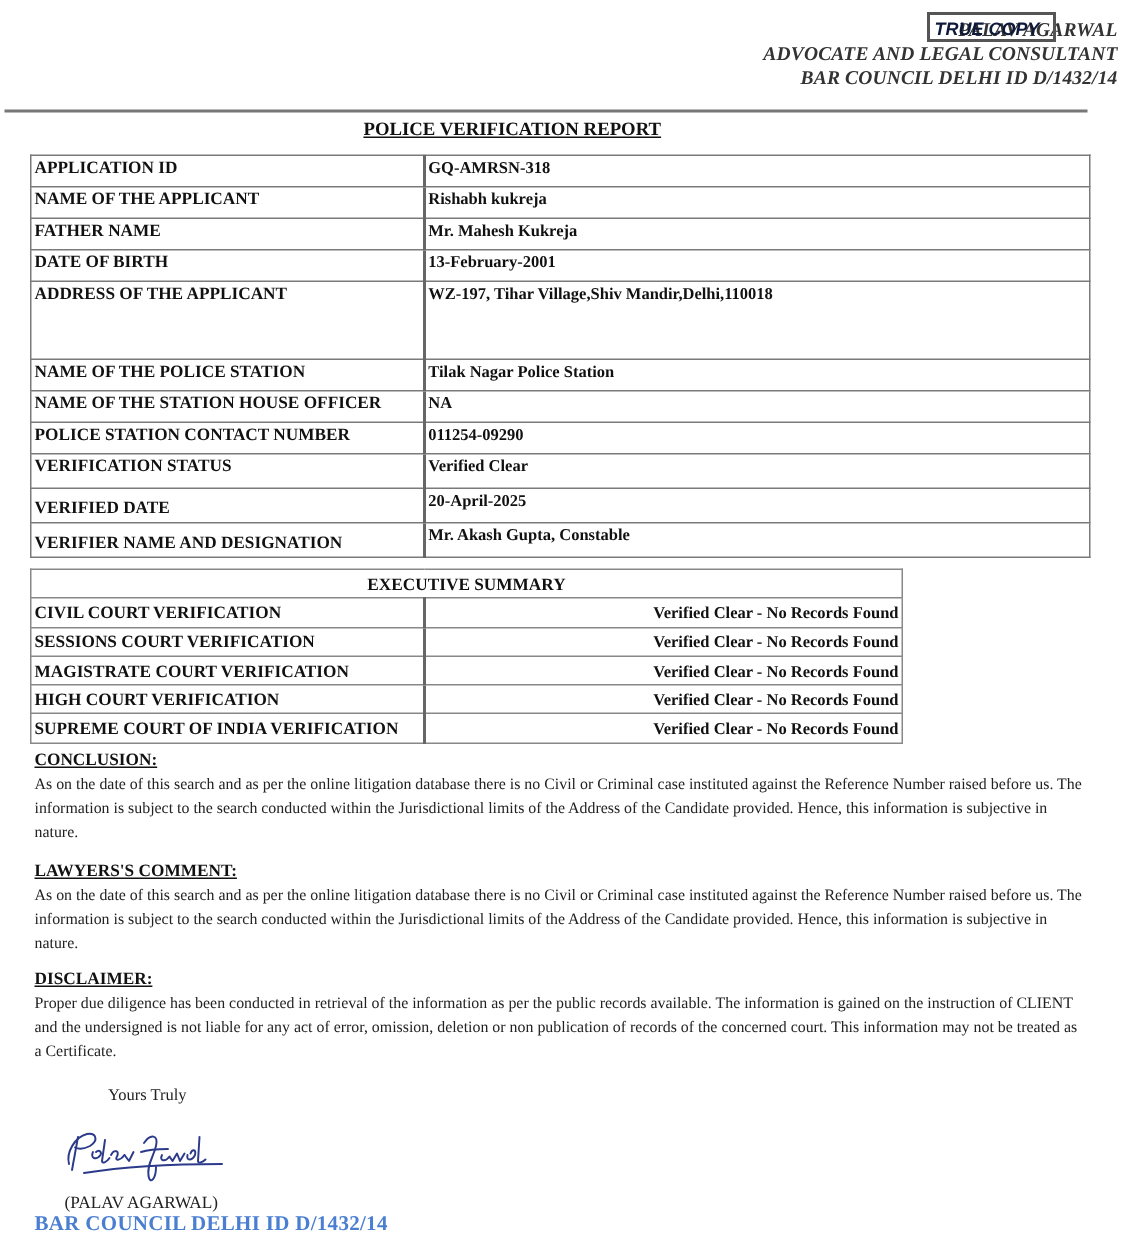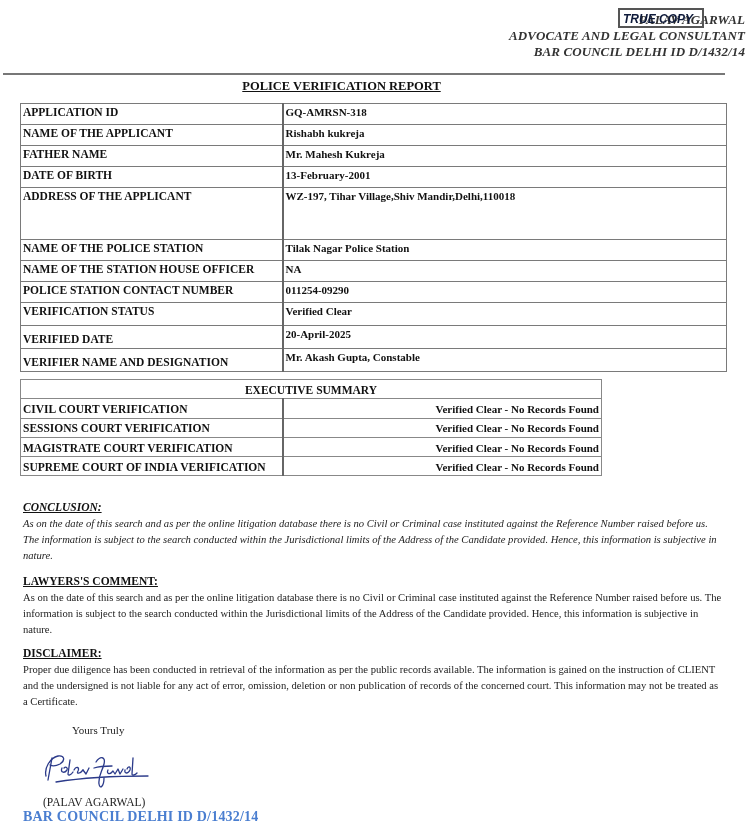--- a/index.html
+++ b/index.html
@@ -28,21 +28,21 @@
   .details tr.tall { height: 23px; }
 
   .summary { left: 20px; top: 379px; width: 582px; border: 1.5px solid #222; }
   .summary td, .summary th { border: 1px solid #888; font-size: 11.5px; padding: 1px 2px 0 2px; height: 19.3px; color: #111; }
   .summary th { font-weight: bold; text-align: center; }
   .summary td.k { width: 262px; font-weight: bold; border-right: 2px solid #666; }
   .summary td.v { text-align: right; font-weight: bold; font-size: 11px; }
 
   .section { position: absolute; left: 23px; width: 700px; font-size: 10.6px; line-height: 16px; color: #222; }
   .section .h { font-weight: bold; text-decoration: underline; font-size: 11.5px; line-height: 14px; margin-bottom: 2px; color: #111; }
-  .sec-conclusion { top: 500px; font-style: italic; }
+  .sec-conclusion { top: 500px; }
   .sec-comment { top: 574px; }
   .sec-disclaimer { top: 646px; }
 
   .yours { position: absolute; left: 72px; top: 724px; font-size: 11px; color: #222; }
   .signature { position: absolute; left: 36px; top: 746px; width: 120px; height: 48px; }
   .signer { position: absolute; left: 43px; top: 796px; font-size: 11.5px; color: #222; }
   .footer-id { position: absolute; left: 23px; top: 809px; font-size: 14px; font-weight: bold; color: #4a7ed0; letter-spacing: 0.2px; }
 </style>
 </head>
 <body>
@@ -121,20 +121,24 @@
       </tr>
     <tr>
         <td class="k">SESSIONS COURT VERIFICATION</td>
         <td class="v">Verified Clear - No Records Found</td>
       </tr>
     <tr>
         <td class="k">MAGISTRATE COURT VERIFICATION</td>
         <td class="v">Verified Clear - No Records Found</td>
       </tr>
     <tr>
+        <td class="k">HIGH COURT VERIFICATION</td>
+        <td class="v">Verified Clear - No Records Found</td>
+      </tr>
+    <tr>
         <td class="k">SUPREME COURT OF INDIA VERIFICATION</td>
         <td class="v">Verified Clear - No Records Found</td>
       </tr>
   </tbody>
 </table>
 
 <div class="section sec-conclusion">
   <div class="h">CONCLUSION:</div>
   <div>As on the date of this search and as per the online litigation database there is no Civil or Criminal case instituted against the Reference Number raised before us. The information is subject to the search conducted within the Jurisdictional limits of the Address of the Candidate provided. Hence, this information is subjective in nature.</div>
 </div>

